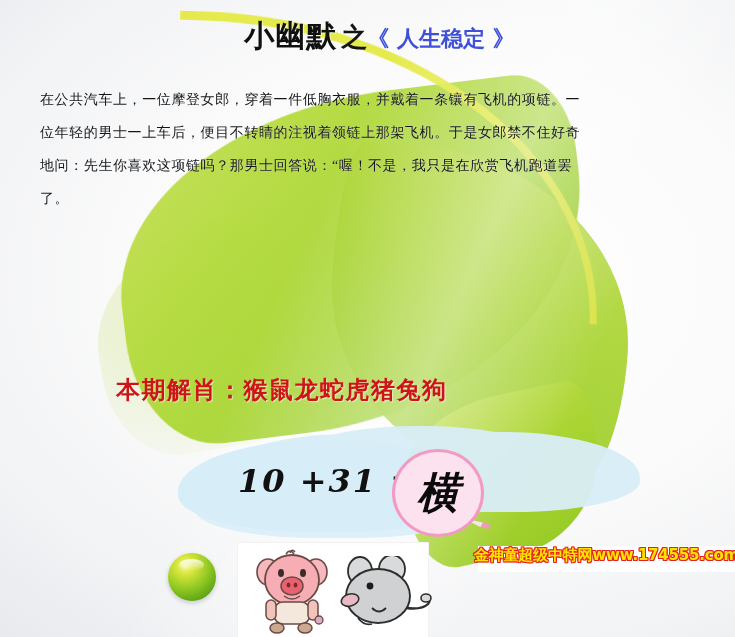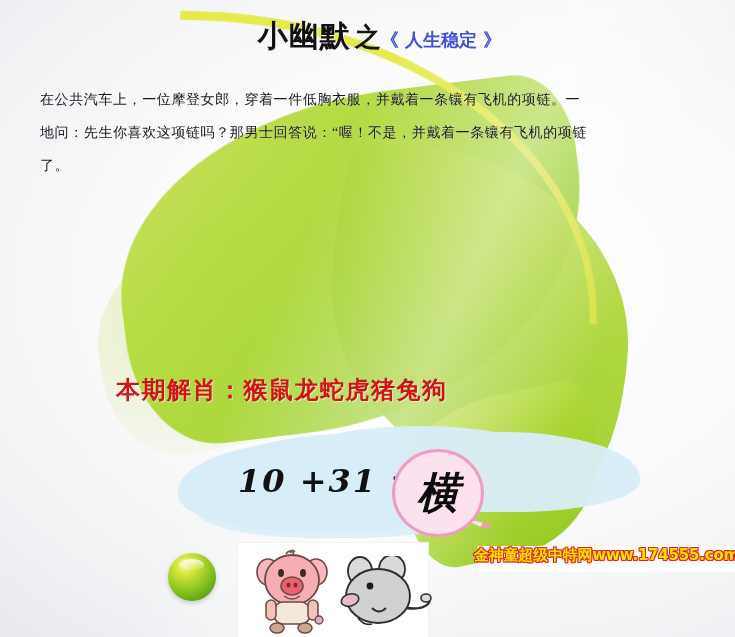--- a/index.html
+++ b/index.html
@@ -69,21 +69,21 @@
     font-weight:bold;font-size:30px;color:#101010;letter-spacing:1px;
     text-shadow:1px 1px 0 rgba(255,255,255,.65);
     margin-left:24px;
   }
   .title-zhi{
     font-family:"DejaVu Sans","Liberation Sans",sans-serif;
     font-weight:bold;font-size:26px;color:#141414;margin-left:4px;
   }
   .title-sub{
     font-family:"DejaVu Sans","Liberation Sans",sans-serif;
-    font-weight:bold;font-size:18px;color:#3f51d8;margin-left:0;
+    font-weight:bold;font-size:22px;color:#3f51d8;margin-left:0;
     text-shadow:.5px .5px 0 rgba(255,255,255,.7);
   }
   
   .story{
     position:absolute;left:40px;top:83px;width:660px;
     font-family:Liberation Serif, serif;
     font-size:14px;line-height:33px;color:#14161a;
     letter-spacing:.6px;
     text-shadow:0 0 1px rgba(255,255,255,.55);
   }
@@ -209,21 +209,22 @@
     <div class="leaf-low"></div>
     <div class="soft-sheen"></div>
   </div>
 
   <div class="title-row">
     <span class="title-main">小幽默</span><span class="title-zhi">之</span><span class="title-sub">《 人生稳定 》</span>
   </div>
 
   <div class="story">
     <div>在公共汽车上，一位摩登女郎，穿着一件低胸衣服，并戴着一条镶有飞机的项链。一</div>
-    <div>地问：先生你喜欢这项链吗？那男士回答说：“喔！不是，并戴着一条镶有飞机的项链</div>
+    <div>位年轻的男士一上车后，便目不转睛的注视着领链上那架飞机。于是女郎禁不住好奇</div>
+    <div>地问：先生你喜欢这项链吗？那男士回答说：“喔！不是，我只是在欣赏飞机跑道罢</div>
     <div>了。</div>
   </div>
 
   <div class="hint">本期解肖：猴鼠龙蛇虎猪兔狗</div>
 
   <div class="cloud"></div>
 
   <div class="equation">10 +31 =</div>
 
   <div class="bubble-tail"></div>

